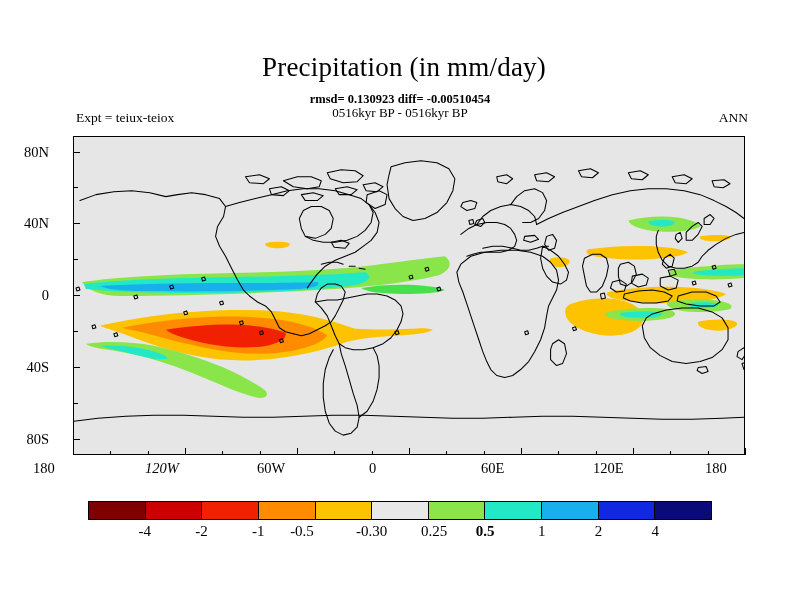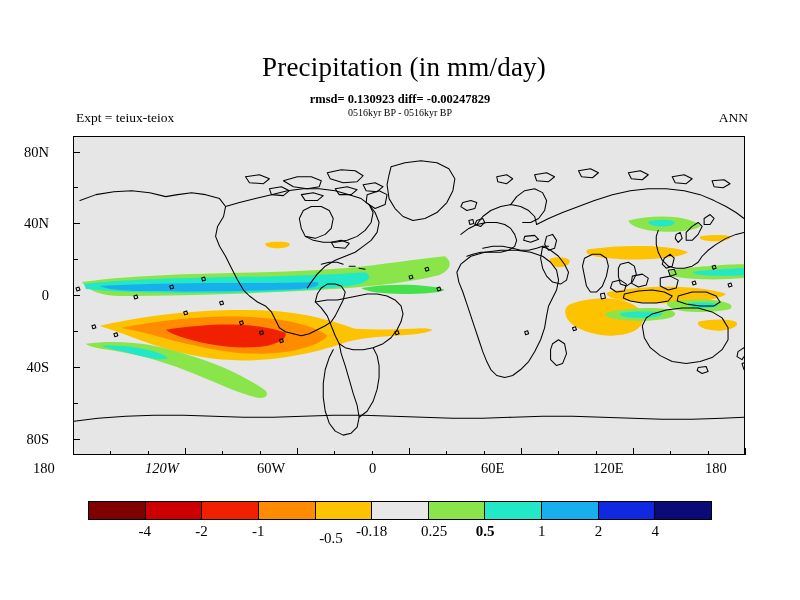--- a/index.html
+++ b/index.html
@@ -40,21 +40,21 @@
     text-align: center;
     font-size: 12.5px;
     line-height: 14px;
     font-weight: bold;
   }
   #sub-title-2 {
     position: absolute;
     left: 0; top: 105px;
     width: 800px;
     text-align: center;
-    font-size: 10px;
+    font-size: 13px;
     line-height: 15px;
   }
   #expt-label {
     position: absolute;
     left: 76px; top: 110px;
     font-size: 13.5px;
     line-height: 16px;
   }
   #season-label {
     position: absolute;
@@ -143,21 +143,21 @@
     line-height: 17px;
     white-space: nowrap;
   }
 </style>
 </head>
 <body>
 
 <div id="figure">
 
   <div id="main-title">Precipitation (in mm/day)</div>
-  <div id="sub-title-1">rmsd= 0.130923 diff= -0.00247829</div>
+  <div id="sub-title-1">rmsd= 0.130923 diff= -0.00510454</div>
   <div id="sub-title-2">0516kyr BP - 0516kyr BP</div>
   <div id="expt-label">Expt = teiux-teiox</div>
   <div id="season-label">ANN</div>
 
   <div id="map-panel">
     <svg id="map-svg" viewBox="0 0 672 319" preserveAspectRatio="none">
       <defs>
         <clipPath id="panelClip">
             <rect x="0" y="0" width="672" height="319"></rect>
           </clipPath>
@@ -465,22 +465,22 @@
         <div class="cb-seg" style="background: rgb(138, 229, 74); border-right: 1px solid rgb(0, 0, 0);"></div>
         <div class="cb-seg" style="background: rgb(34, 232, 200); border-right: 1px solid rgb(0, 0, 0);"></div>
         <div class="cb-seg" style="background: rgb(24, 176, 236); border-right: 1px solid rgb(0, 0, 0);"></div>
         <div class="cb-seg" style="background: rgb(15, 40, 224); border-right: 1px solid rgb(0, 0, 0);"></div>
         <div class="cb-seg" style="background: rgb(10, 10, 120);"></div>
       </div>
     <div id="colorbar-labels">
         <div class="cb-label" style="left: 56.7273px;">-4</div>
         <div class="cb-label" style="left: 113.455px;">-2</div>
         <div class="cb-label" style="left: 170.182px;">-1</div>
-        <div class="cb-label" style="left: 243px; margin-top: 7px;">-0.5</div>
-        <div class="cb-label" style="left: 283.636px;">-0.18</div>
+        <div class="cb-label" style="left: 214px;">-0.5</div>
+        <div class="cb-label" style="left: 283.636px;">-0.30</div>
         <div class="cb-label" style="left: 346px;">0.25</div>
         <div class="cb-label" style="left: 397.091px; font-weight: bold;">0.5</div>
         <div class="cb-label" style="left: 453.818px;">1</div>
         <div class="cb-label" style="left: 510.545px;">2</div>
         <div class="cb-label" style="left: 567.273px;">4</div>
       </div>
   </div>
 
 </div>
 

